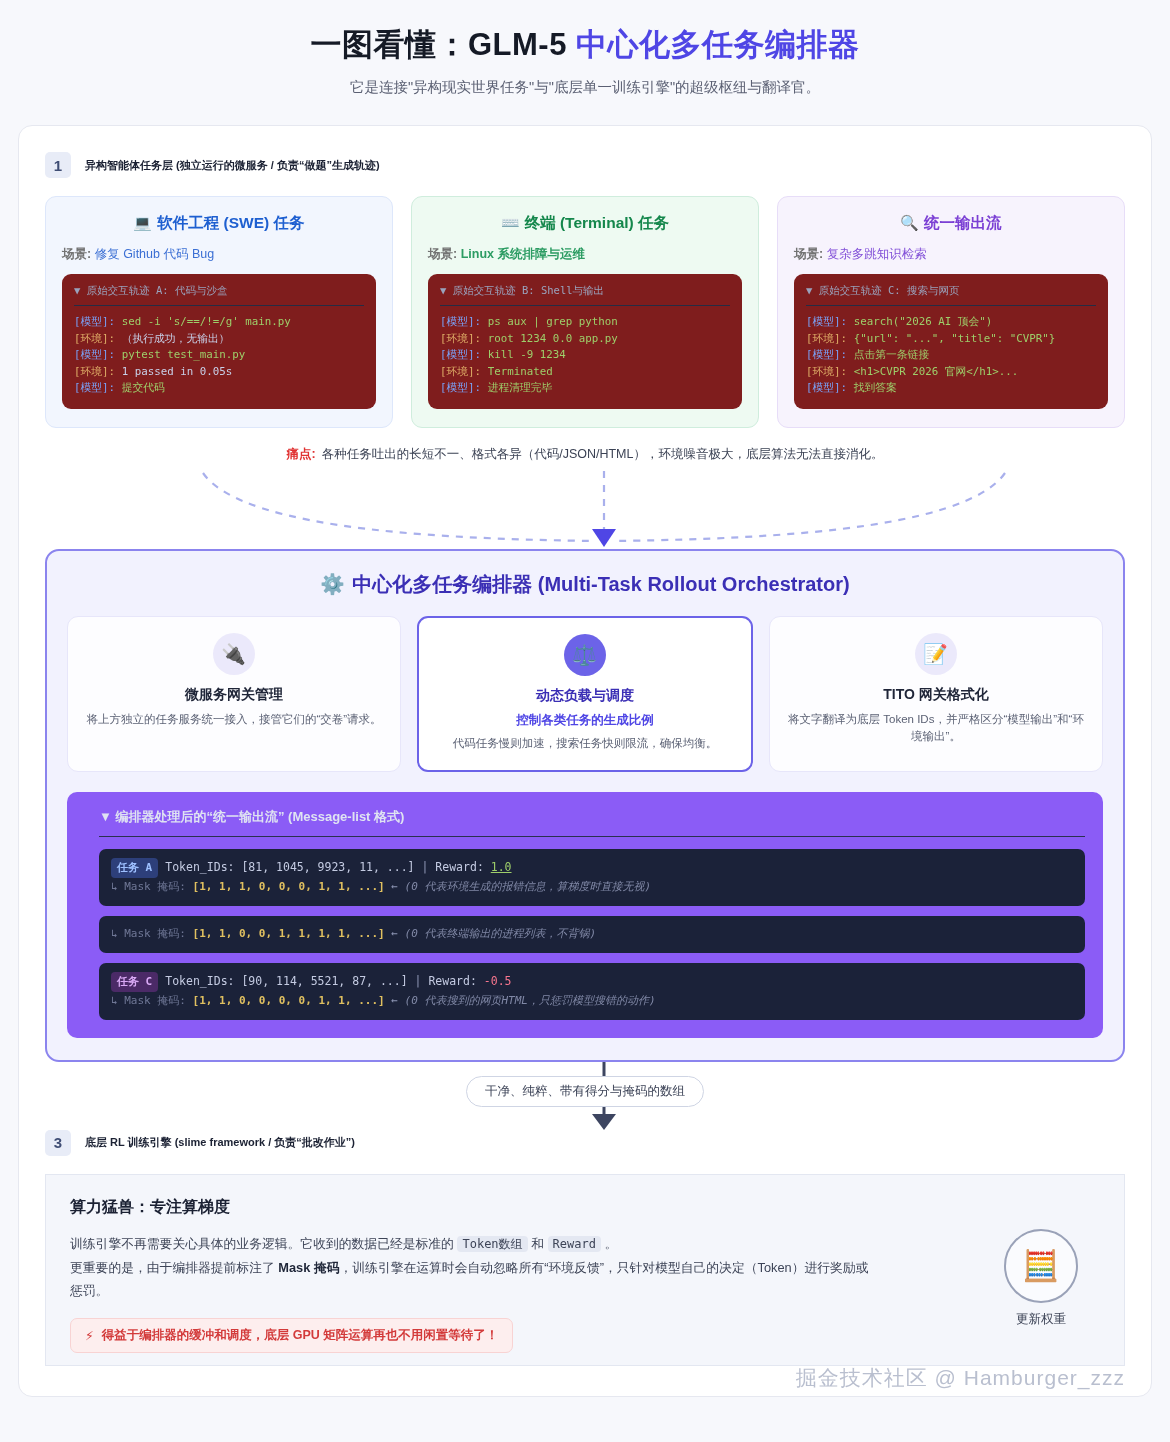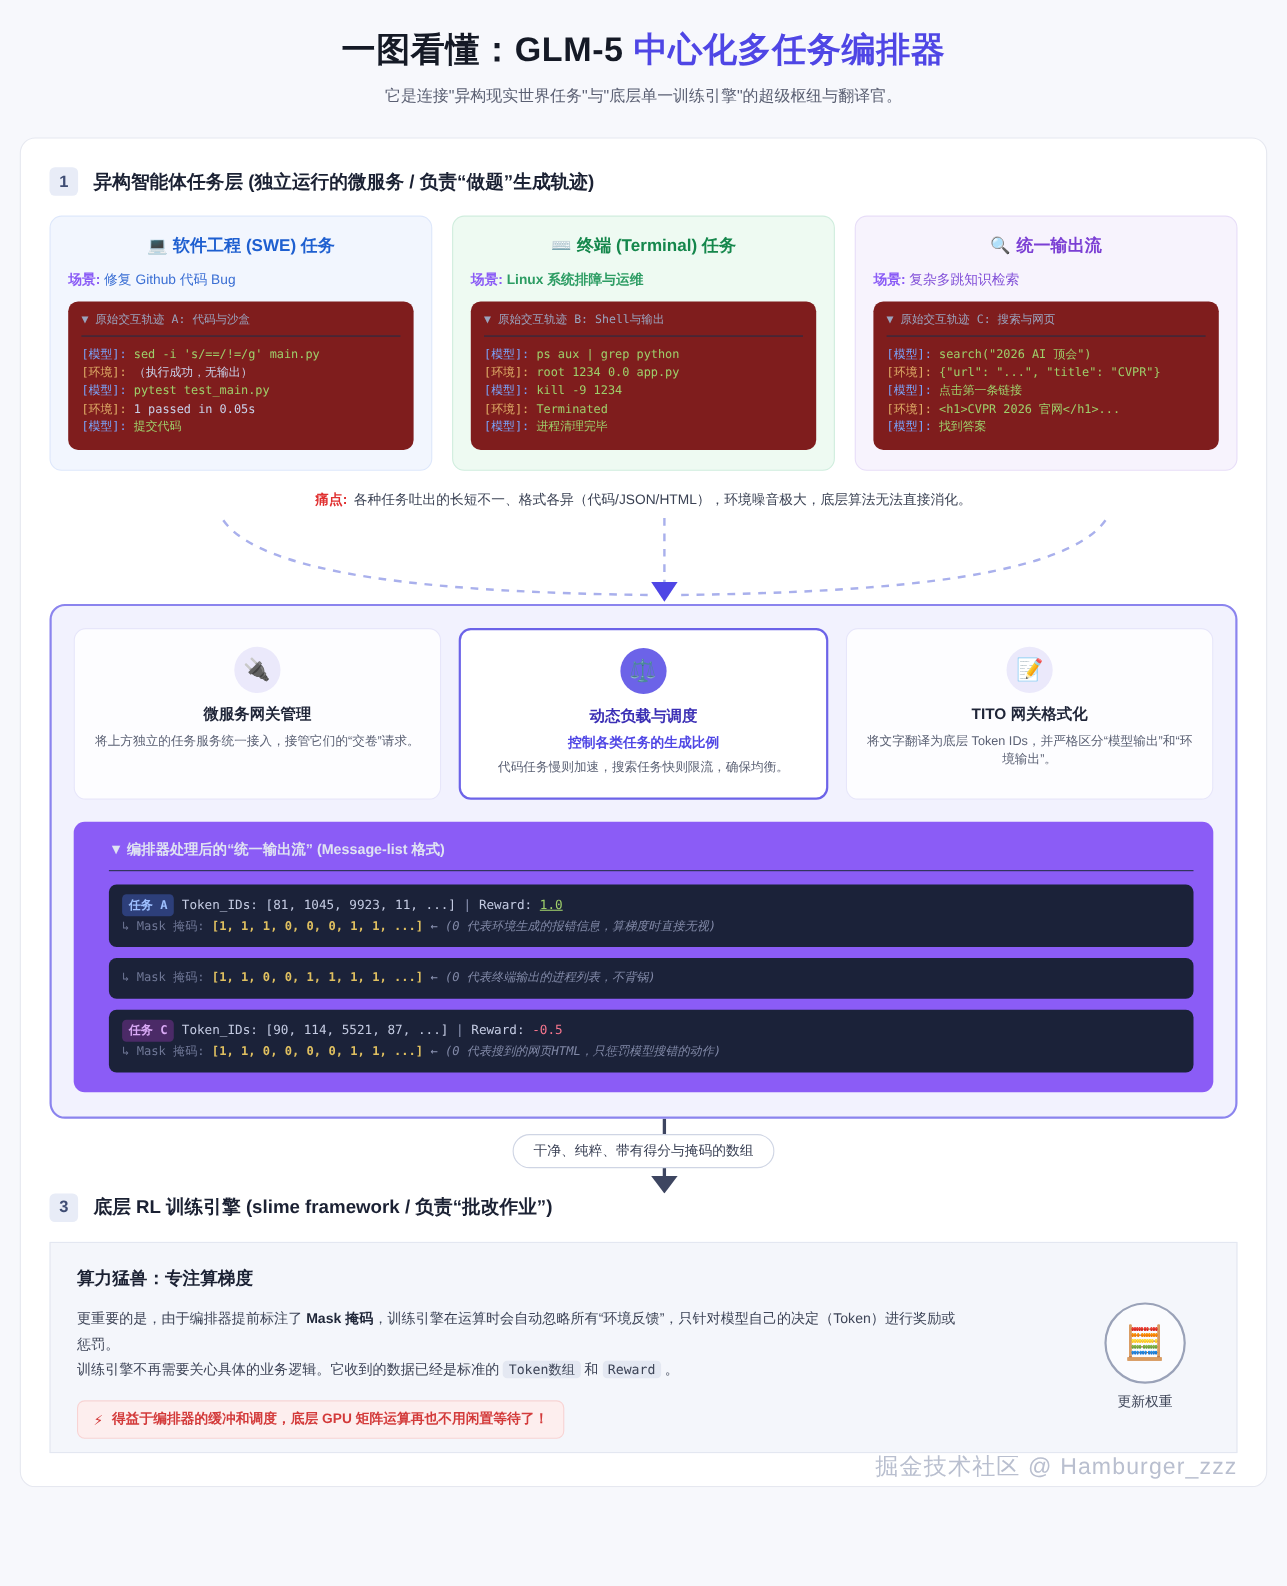--- a/index.html
+++ b/index.html
@@ -40,21 +40,21 @@
   }
 
   
   .sec-head { display: flex; align-items: center; gap: 14px; margin-bottom: 18px; }
   .sec-num {
     width: 26px; height: 26px; border-radius: 5px;
     background: #e8ecf7; color: #3f4d74;
     font-size: 15px; font-weight: 700;
     display: flex; align-items: center; justify-content: center;
   }
-  .sec-title { font-size: 17px; font-weight: 700; color: #1b2133; }
+  .sec-title { font-size: 11px; font-weight: 700; color: #1b2133; }
 
   
   .cards { display: flex; gap: 18px; }
   .card {
     flex: 1 1 0;
     border-radius: 11px;
     padding: 16px 16px 18px 16px;
     border: 1px solid transparent;
   }
   .card.blue  { background: #f2f6fe; border-color: #dde7fb; }
@@ -66,21 +66,21 @@
     font-size: 15.5px;
     font-weight: 700;
     margin-bottom: 12px;
   }
   .card.blue  .card-title { color: #1e5fd0; }
   .card.green .card-title { color: #15874c; }
   .card.pur   .card-title { color: #7b3fd4; }
   .card-title .emoji { font-size: 15px; margin-right: 5px; }
 
   .scene { font-size: 12.5px; margin-bottom: 11px; }
-  .scene b { color: #8b5cf6; font-weight: 700; }
+  .scene b { color: #737373; font-weight: 700; }
   .card.blue  .scene span { color: #3b6fd4; }
   .card.green .scene span { color: #2c9c63; font-weight: bold; }
   .card.pur   .scene span { color: #8250d8; }
 
   
   .term {
     background: #7f1d1d;
     border-radius: 9px;
     padding: 10px 12px 12px 12px;
     font-family: "DejaVu Sans Mono", "Liberation Mono", monospace;
@@ -329,20 +329,23 @@
     <div class="flowwrap">
       <svg width="1118" height="86" viewBox="0 0 1118 86" fill="none">
         <path d="M158 10 C 200 70, 420 76, 548 78" stroke="#a9b0ec" stroke-width="2.2" stroke-dasharray="7 7" fill="none"></path>
         <path d="M960 10 C 918 70, 700 76, 570 78" stroke="#a9b0ec" stroke-width="2.2" stroke-dasharray="7 7" fill="none"></path>
         <path d="M559 8 L 559 66" stroke="#a9b0ec" stroke-width="2.2" stroke-dasharray="7 7" fill="none"></path>
         <path d="M547 66 L 571 66 L 559 84 Z" fill="#4f46e5"></path>
       </svg>
     </div>
 
     <div class="orch">
+      <div class="orch-title">
+        <span class="gear">⚙️</span><span>中心化多任务编排器 (Multi-Task Rollout Orchestrator)</span>
+      </div>
 
       <div class="feats">
         <div class="feat">
           <div class="feat-ico">🔌</div>
           <div class="feat-name">微服务网关管理</div>
           <div class="feat-desc">将上方独立的任务服务统一接入，接管它们的“交卷”请求。</div>
         </div>
         <div class="feat hl">
           <div class="feat-ico">⚖️</div>
           <div class="feat-name">动态负载与调度</div>
@@ -395,24 +398,24 @@
     </div>
 
     <div class="sec-head">
       <div class="sec-num">3</div>
       <div class="sec-title">底层 RL 训练引擎 (slime framework / 负责“批改作业”)</div>
     </div>
 
     <div class="engine">
       <div class="eng-title">算力猛兽：专注算梯度</div>
       <div class="eng-p">
+        <span>训练引擎不再需要关心具体的业务逻辑。它收到的数据已经是标准的 </span><span class="code-chip">Token数组</span><span> 和 </span><span class="code-chip">Reward</span><span> 。</span>
+      </div>
+      <div class="eng-p">
         <span>更重要的是，由于编排器提前标注了 </span><b>Mask 掩码</b><span>，训练引擎在运算时会自动忽略所有“环境反馈”，只针对模型自己的决定（Token）进行奖励或惩罚。</span>
-      </div>
-      <div class="eng-p">
-        <span>训练引擎不再需要关心具体的业务逻辑。它收到的数据已经是标准的 </span><span class="code-chip">Token数组</span><span> 和 </span><span class="code-chip">Reward</span><span> 。</span>
       </div>
       <div class="alert">
         <span>⚡</span>
         <span>得益于编排器的缓冲和调度，底层 GPU 矩阵运算再也不用闲置等待了！</span>
       </div>
       <div class="eng-right">
         <div class="circ">🧮</div>
         <div class="circ-label">更新权重</div>
       </div>
     </div>

